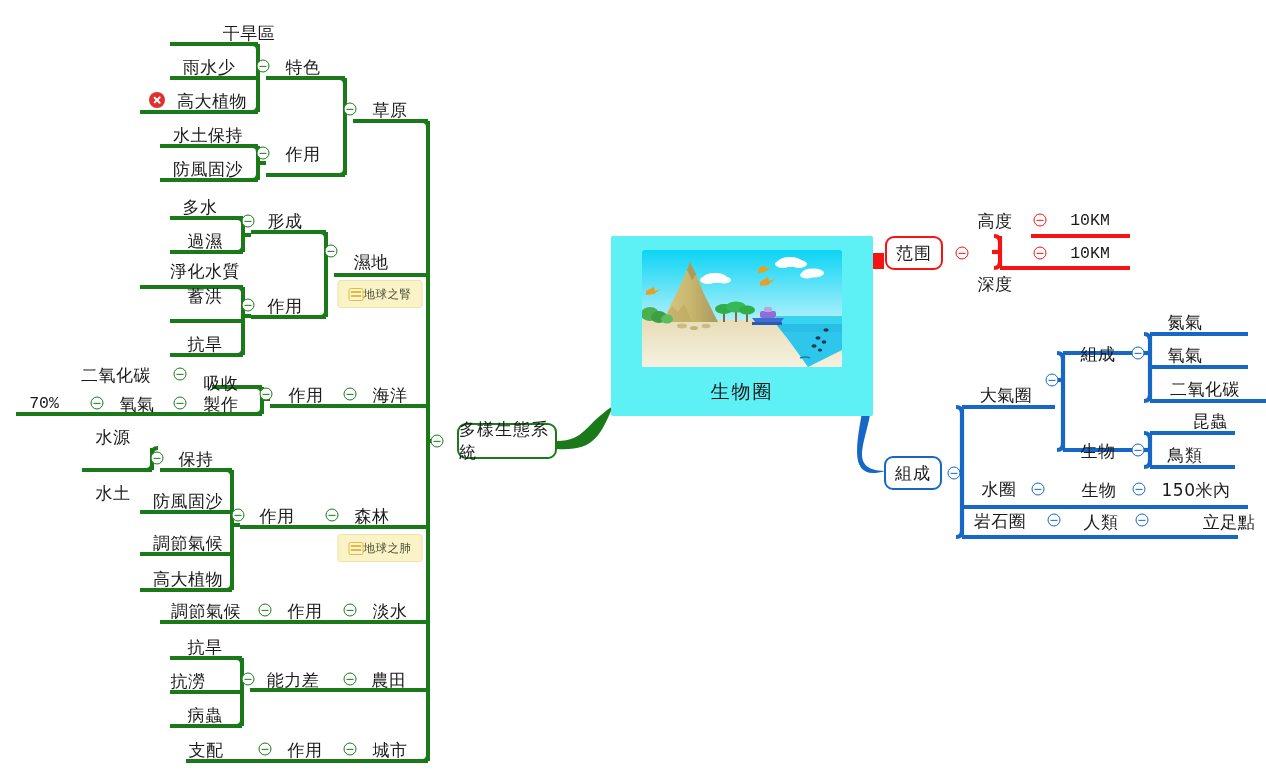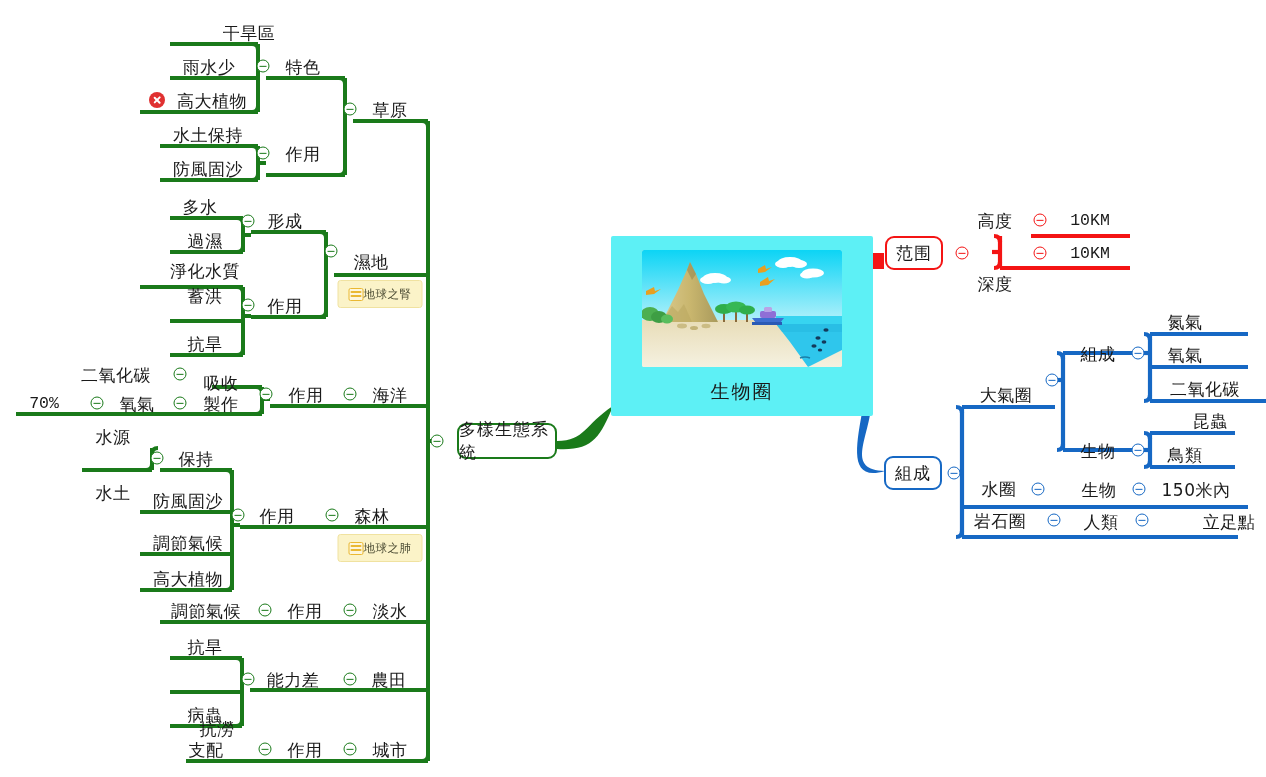--- a/index.html
+++ b/index.html
@@ -409,21 +409,21 @@
     <span class="ntxt">地球之肺</span>
   </div>
 
   <div class="lbl" style="left:206px;top:611px;">調節氣候</div>
   <div class="tog" style="left:265px;top:610px;"></div>
   <div class="lbl" style="left:305px;top:611px;">作用</div>
   <div class="tog" style="left:350px;top:610px;"></div>
   <div class="lbl" style="left:390px;top:611px;">淡水</div>
 
   <div class="lbl" style="left:205px;top:647px;">抗旱</div>
-  <div class="lbl" style="left:217px;top:681px;margin-top:48px;">抗澇</div>
+  <div class="lbl" style="left:188px;top:681px;">抗澇</div>
   <div class="lbl" style="left:205px;top:715px;">病蟲</div>
   <div class="tog" style="left:248px;top:679px;"></div>
   <div class="lbl" style="left:293px;top:680px;">能力差</div>
   <div class="tog" style="left:350px;top:679px;"></div>
   <div class="lbl" style="left:389px;top:680px;">農田</div>
 
   <div class="lbl" style="left:206px;top:750px;">支配</div>
   <div class="tog" style="left:265px;top:749px;"></div>
   <div class="lbl" style="left:305px;top:750px;">作用</div>
   <div class="tog" style="left:350px;top:749px;"></div>

